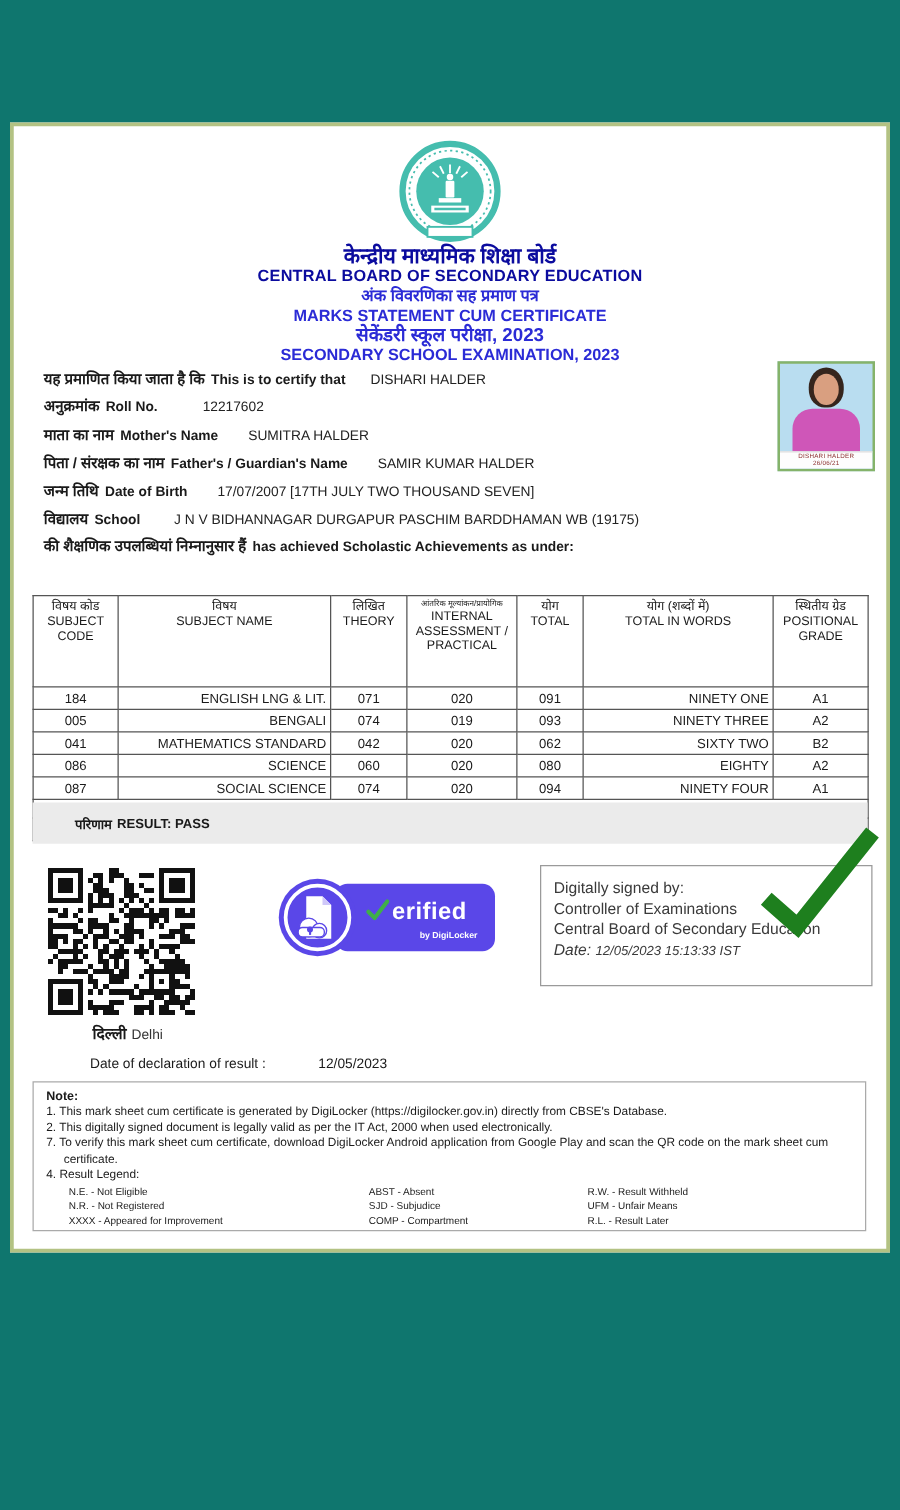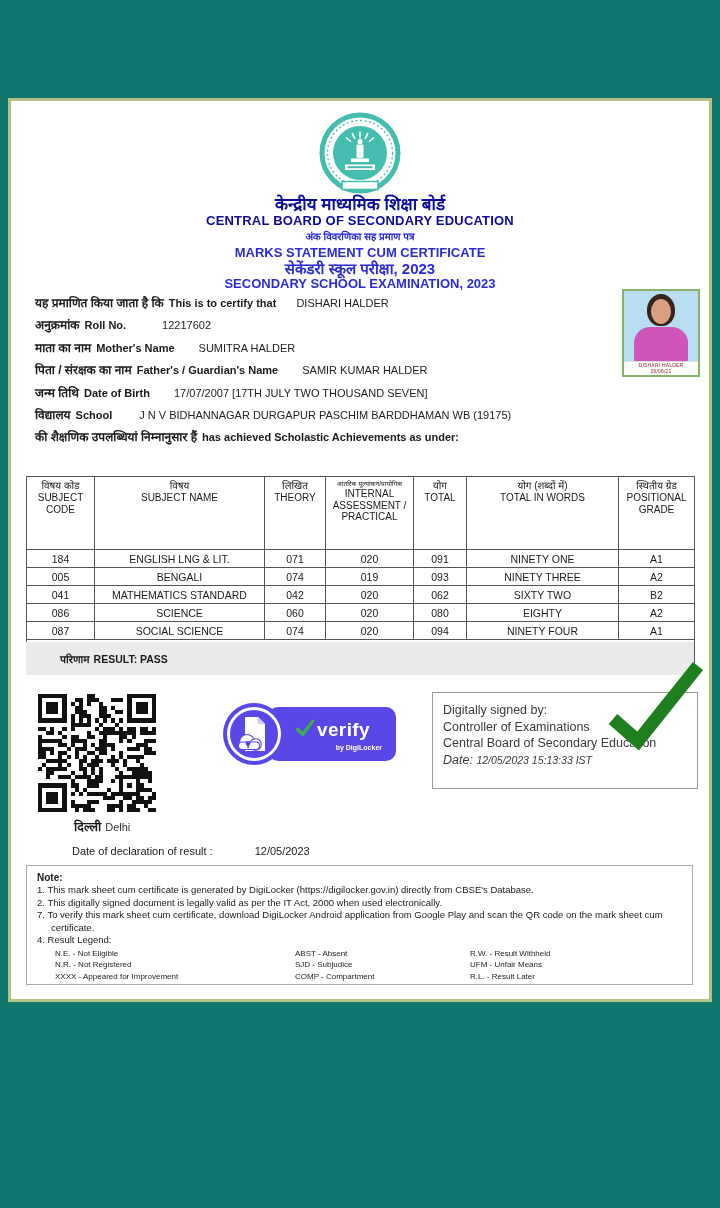--- a/index.html
+++ b/index.html
@@ -6,21 +6,21 @@
   .page{position:relative;width:720px;height:1208px;background:#0f766e;
         font-family:"Liberation Sans",sans-serif;color:#1a1a1a;overflow:hidden;}
   .cert{position:absolute;left:8px;top:98px;width:698px;height:898px;
         border:3px solid #b3c283;background:#fff;}
 
   
   .logo{position:absolute;left:307px;top:11px;width:84px;height:84px;}
   .hdr{position:absolute;left:0;top:94px;width:100%;text-align:center;}
   .h-hi1{font-size:17px;font-weight:bold;color:#0b0b9e;line-height:19px;}
   .h-en1{font-size:13px;font-weight:bold;color:#0b0b9e;line-height:14px;letter-spacing:.2px;}
-  .h-hi2{font-size:10px;font-weight:bold;color:#2b2bd6;line-height:18px;}
+  .h-hi2{font-size:13px;font-weight:bold;color:#2b2bd6;line-height:18px;}
   .h-en2{font-size:13px;font-weight:bold;color:#2b2bd6;line-height:14px;}
   .h-hi3{font-size:15px;font-weight:bold;color:#2b2bd6;line-height:17px;}
   .h-en3{font-size:13px;font-weight:bold;color:#2b2bd6;line-height:14px;}
 
   
   .photo{position:absolute;left:611px;top:188px;width:74px;height:84px;
          border:2px solid #85b36a;background:#b9ddf0;overflow:hidden;}
   .ph-hair{position:absolute;left:23px;top:3px;width:28px;height:32px;border-radius:50% 50% 45% 45%;background:#35251d;}
   .ph-face{position:absolute;left:27px;top:8px;width:20px;height:25px;border-radius:50%;background:#d99f80;}
   .ph-body{position:absolute;left:10px;top:36px;width:54px;height:36px;border-radius:16px 16px 0 0;background:#cf56b8;}
@@ -36,21 +36,21 @@
 
   
   table.marks{position:absolute;left:15px;top:375px;width:668px;border-collapse:collapse;table-layout:fixed;}
   table.marks th,table.marks td{border:1px solid #555;padding:1px 3px;}
   table.marks th{vertical-align:top;padding-top:3px;font-weight:normal;}
   .th-hi{display:block;font-size:10px;line-height:12px;}
   .th-hi-small{display:block;font-size:6.5px;line-height:8px;}
   .th-en{display:block;font-size:10px;line-height:11.5px;}
   th.hrow{height:68px;}
   td.c{text-align:center;font-size:10.5px;height:15px;}
-  td.l{text-align:center;font-size:10.5px;height:15px;margin-left:16px;}
+  td.l{text-align:right;font-size:10.5px;height:15px;margin-left:16px;}
   td.addl{font-size:10px;height:12px;padding:0 2px;}
   .result-band{position:absolute;left:15px;top:541px;width:668px;height:33px;background:#ebebeb;
                display:flex;align-items:center;}
   .result-band span{font-weight:bold;font-size:10.5px;}
   .result-hi{margin-left:34px;}
   .result-en{margin-left:4px;}
 
   
   .qr{position:absolute;left:19px;top:585px;width:134px;height:134px;background:#fff;}
   .badge{position:absolute;left:211px;top:601px;width:184px;height:64px;}
@@ -610,21 +610,21 @@
     </div>
 
     <div class="badge">
       <div class="badge-pill">
         <div class="badge-row">
           <span>
             <svg viewBox="0 0 24 24" width="22" height="22">
                 <path d="M4 13.5 L9.5 19 L20.5 4.5" fill="none" stroke="#3fae49" stroke-width="3.6" stroke-linecap="round" stroke-linejoin="round"></path>
               </svg>
           </span>
-          <span class="badge-text">verify</span>
+          <span class="badge-text">erified</span>
         </div>
         <span class="badge-by">by DigiLocker</span>
       </div>
       <div class="badge-circle">
         <svg viewBox="0 0 64 64" width="64" height="64">
           <circle cx="32" cy="32" r="31" fill="#5a47e8"></circle>
           <circle cx="32" cy="32" r="25.5" fill="none" stroke="#ffffff" stroke-width="3"></circle>
           <path d="M23 15 h13 l7 7 v27 h-20 z" fill="#ffffff"></path>
           <path d="M36 15 v7 h7 z" fill="#cfc8f9"></path>
           <g fill="#ffffff" stroke="#5a47e8" stroke-width="1.1">

